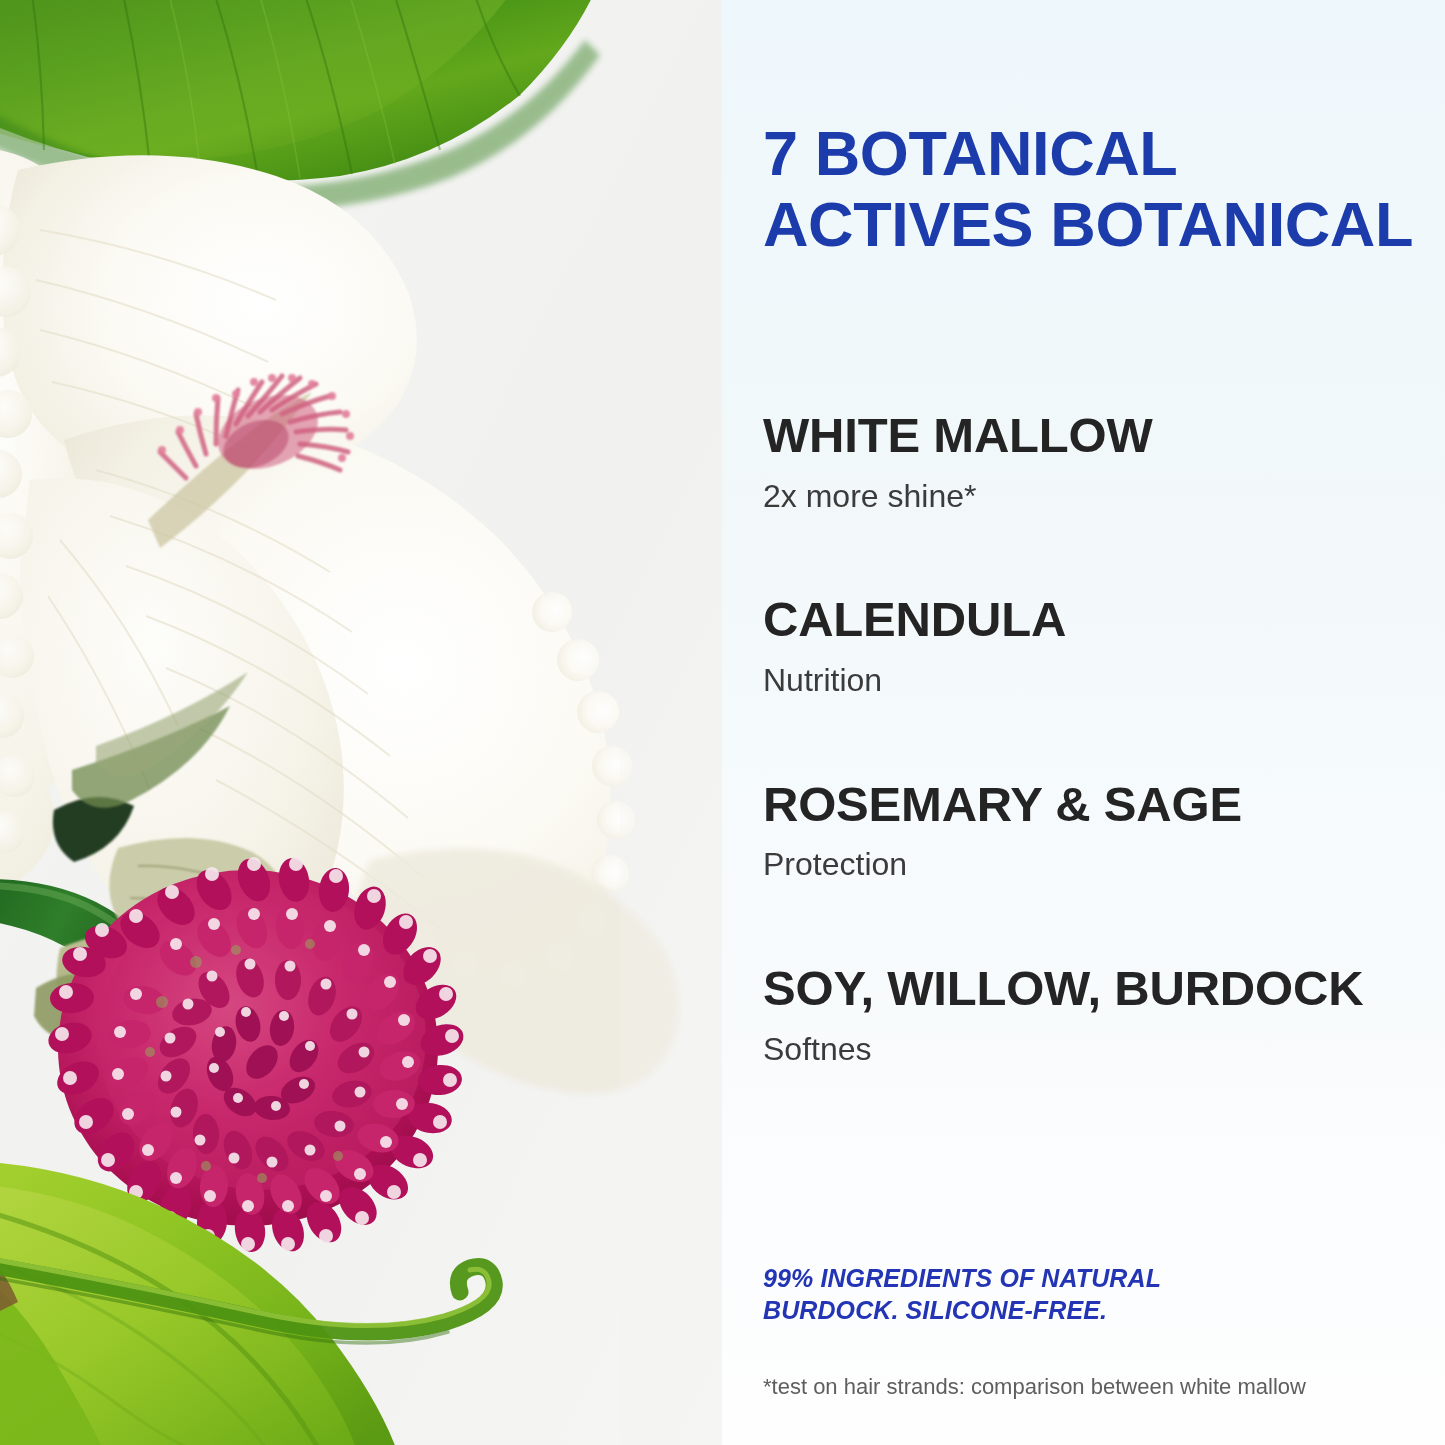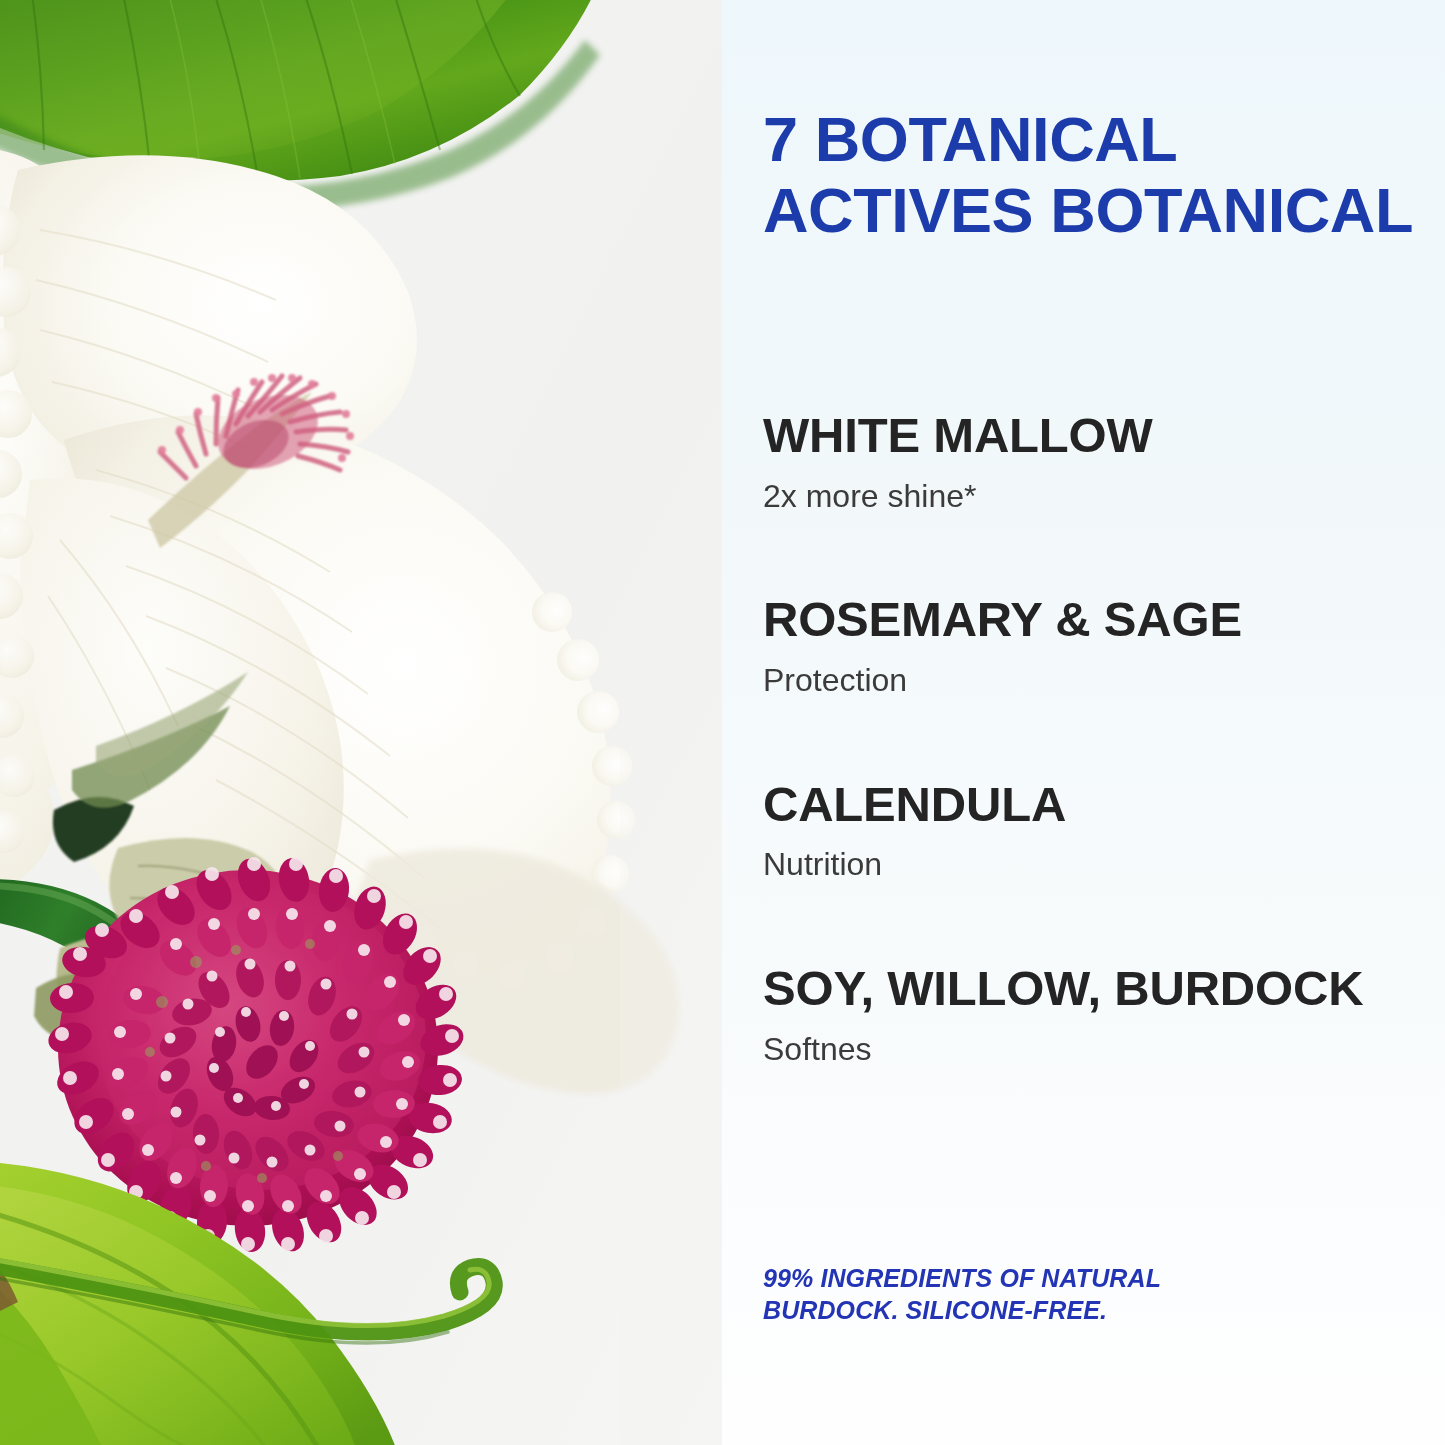--- a/index.html
+++ b/index.html
@@ -40,21 +40,21 @@
                 #f5fafc 52%,
                 #f8fbfc 70%,
                 #fcfdfe 86%,
                 #fefefe 100%);
     box-sizing: border-box;
     padding: 0 30px 0 41px;
   }
 
   .headline {
     position: absolute;
-    top: 62px;
+    top: 76px;
     left: 41px;
     right: 18px;
     color: #1c3cab;
     font-size: 63px;
     font-weight: bold;
     line-height: 1.13;
     letter-spacing: -0.4px;
   }
   .headline .hl-line { display: block; white-space: nowrap; }
 
@@ -589,38 +589,39 @@
     </h1>
 
     <div class="actives-list">
 
       <div class="active-item">
         <span class="active-name">WHITE MALLOW</span>
         <span class="active-benefit">2x more shine*</span>
       </div>
 
       <div class="active-item">
+        <span class="active-name">CALENDULA</span>
+        <span class="active-benefit">Nutrition</span>
+      </div>
+
+      <div class="active-item">
         <span class="active-name">ROSEMARY &amp; SAGE</span>
         <span class="active-benefit">Protection</span>
-      </div>
-
-      <div class="active-item">
-        <span class="active-name">CALENDULA</span>
-        <span class="active-benefit">Nutrition</span>
       </div>
 
       <div class="active-item">
         <span class="active-name">SOY, WILLOW, BURDOCK</span>
         <span class="active-benefit">Softnes</span>
       </div>
 
     </div>
 
     <div class="claim">
       <span class="claim-line">99% INGREDIENTS OF NATURAL</span>
       <span class="claim-line">BURDOCK. SILICONE-FREE.</span>
     </div>
 
     <div class="footnote">
+      <span class="fn-line">*test on hair strands: comparison between white mallow</span>
     </div>
 
   </div>
 </div>
 
 </body></html>

